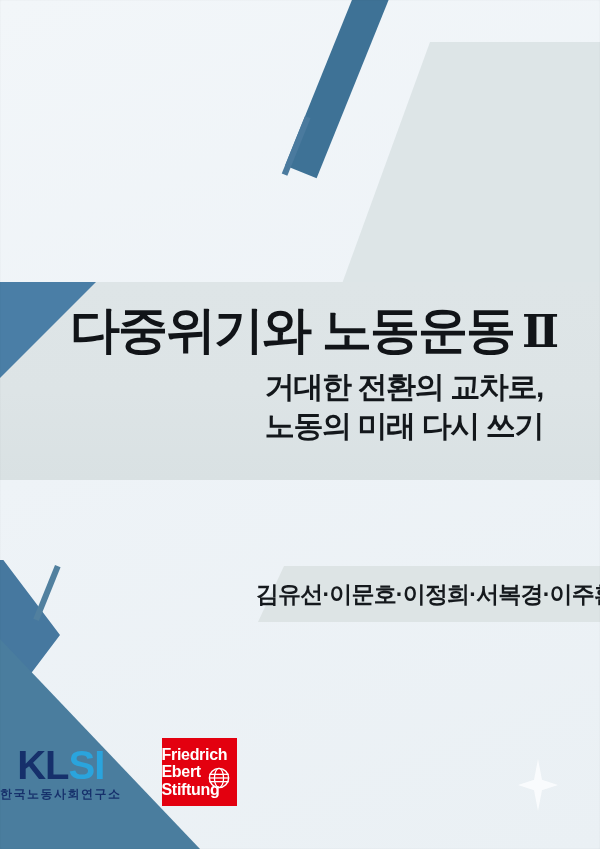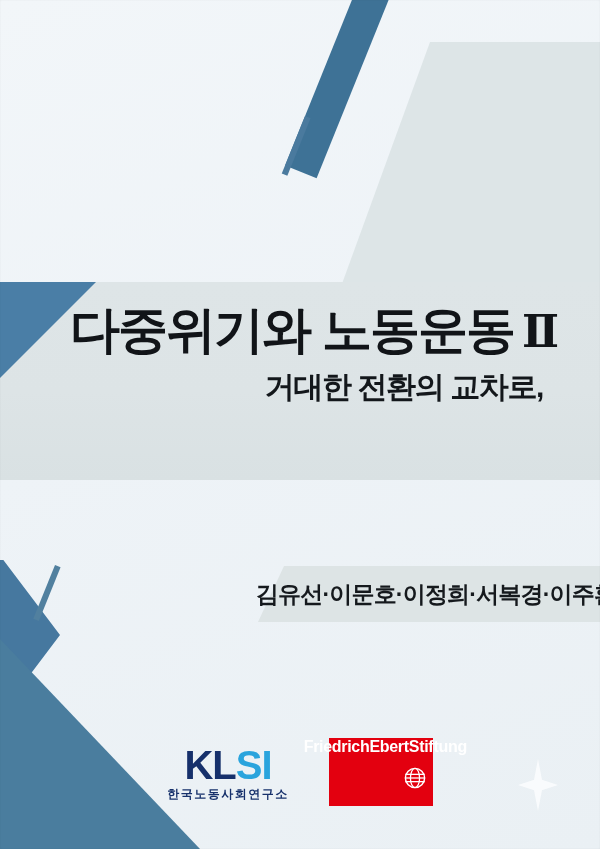--- a/index.html
+++ b/index.html
@@ -210,21 +210,21 @@
 
   
   .logos {
     position: absolute;
     left: 0;
     top: 726px;
     width: 600px;
     height: 92px;
     display: flex;
     align-items: center;
-    justify-content: center;
+    justify-content: flex-start;
     gap: 40px;
   }
 
   .klsi-logo {
     display: flex;
     flex-direction: column;
     align-items: center;
     line-height: 1;
   }
   .klsi-letters {
@@ -240,27 +240,26 @@
     margin-top: 3px;
     font-size: 12px;
     font-weight: 700;
     color: #16306b;
     letter-spacing: 1.5px;
     white-space: nowrap;
   }
 
   .fes-logo {
     background: #e3000f;
-    width: 104px;
+    width: 75px;
     height: 68px;
     position: relative;
     display: flex;
-    flex-direction: row;
+    flex-direction: column;
     justify-content: center;
-    padding-left: 9px;
     box-sizing: border-box;
   }
   .fes-line {
     color: #ffffff;
     font-size: 16px;
     font-weight: 700;
     line-height: 1.07;
     letter-spacing: -0.3px;
   }
   .fes-globe {
@@ -293,20 +292,21 @@
 
   <div class="title-band"></div>
   <div class="title-band-triangle"></div>
 
   <div class="title-wrap">
     <div class="main-title">
       <span>다중위기와 노동운동</span><span class="numeral">Ⅱ</span>
     </div>
     <div class="subtitle">
       <div>거대한 전환의 교차로,</div>
+      <div>노동의 미래 다시 쓰기</div>
     </div>
   </div>
 
   <div class="shape-chevron-left"></div>
   <div class="shape-line-thin-left"></div>
 
   <div class="authors-band"></div>
   <div class="authors-text">김유선·이문호·이정희·서복경·이주환</div>
 
   <div class="shape-triangle-bl"></div>

